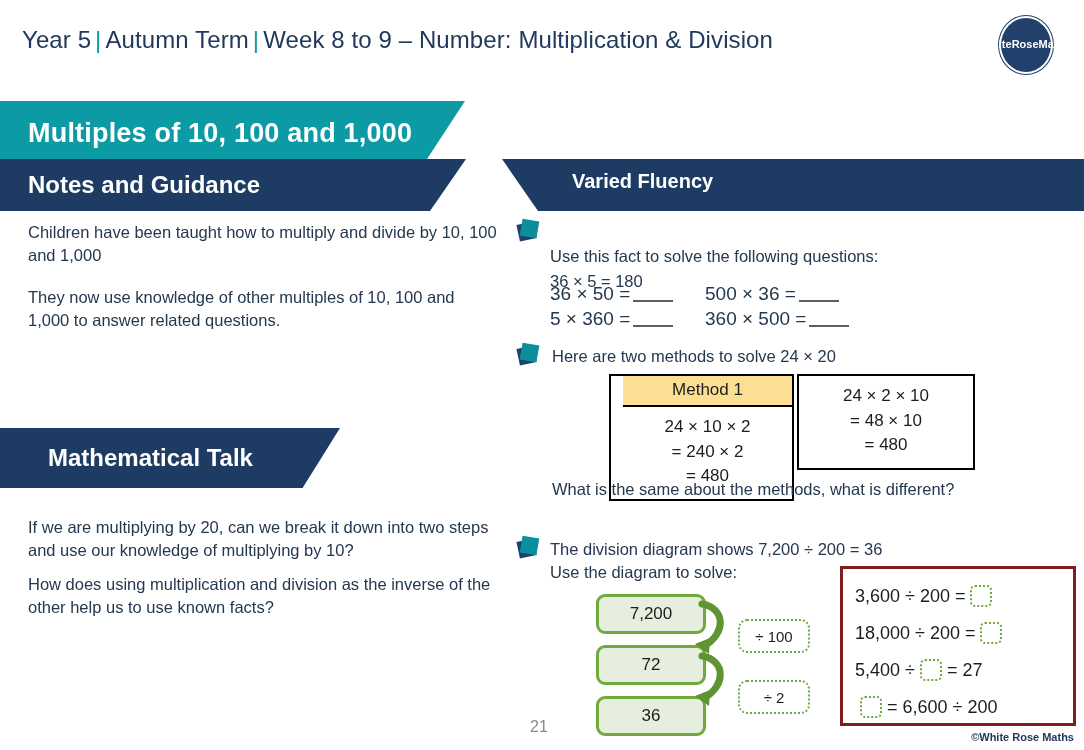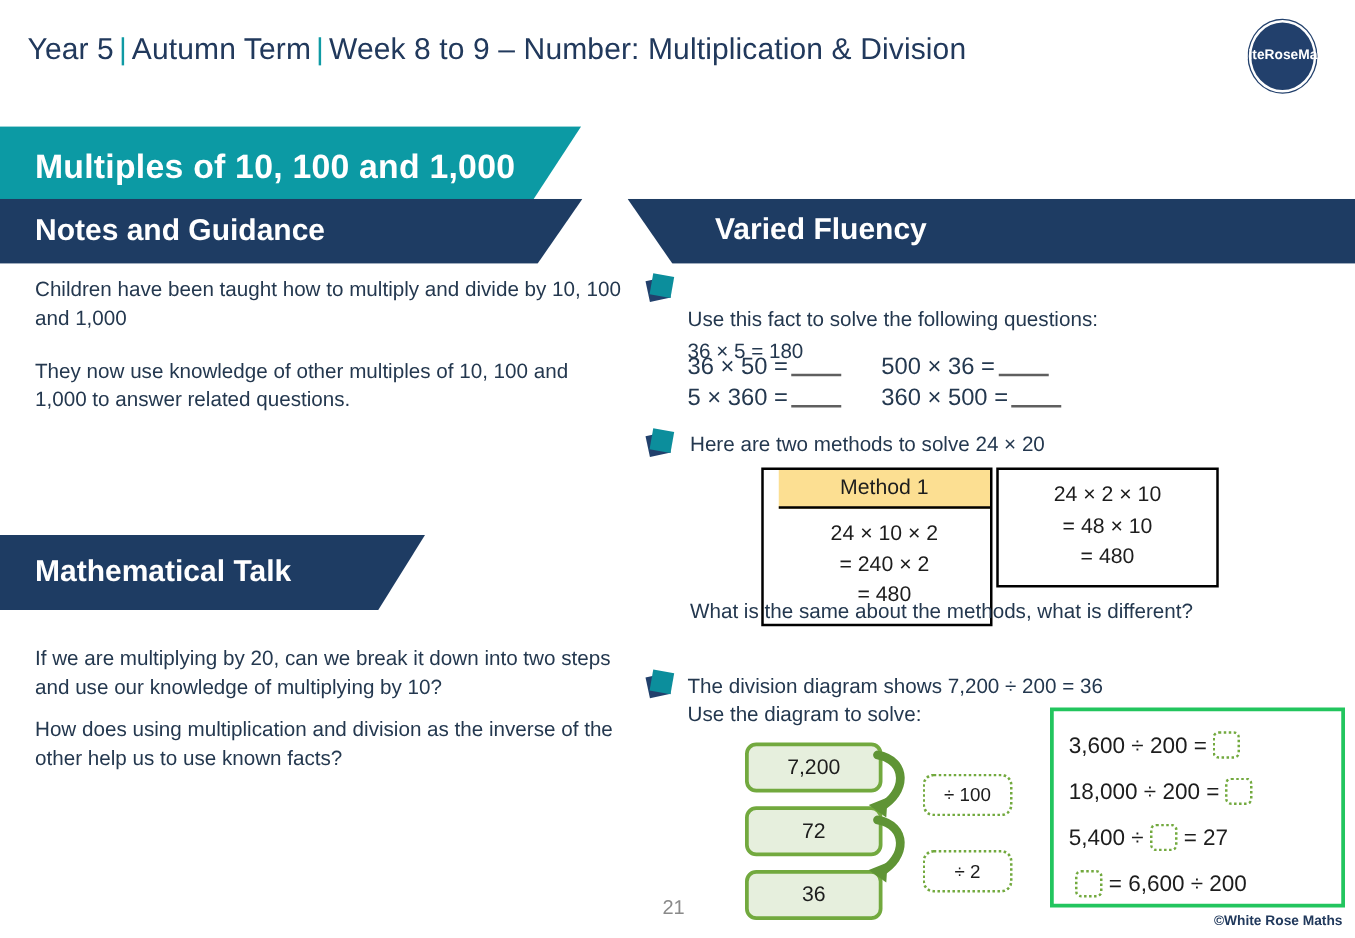--- a/index.html
+++ b/index.html
@@ -62,42 +62,42 @@
     width:1084px; height:52px;
     background:#1e3c63;
     clip-path: polygon(502px 0, 1084px 0, 1084px 100%, 538px 100%);
   }
   #notes-header {
     position:absolute; left:28px; top:171px;
     color:#ffffff; font-size:24px; font-weight:bold; white-space:nowrap;
   }
   #vf-header {
     position:absolute; left:572px; top:170px;
-    color:#ffffff; font-size:24px; font-weight:bold; white-space:nowrap;
+    color:#ffffff; font-size:20px; font-weight:bold; white-space:nowrap;
   }
 
   
   .note-p {
     position:absolute; left:28px; width:470px;
     font-size:16.5px; line-height:1.42; color:#24384f;
   }
   #note-p0 { top:221px; }
   #note-p1 { top:286px; }
 
   
   #mt-banner {
     position:absolute; left:0; top:428px;
     width:340px; height:60px;
     background:#1e3c63;
     clip-path: polygon(0 0, 100% 0, 89% 100%, 0 100%);
     display:flex; align-items:center;
   }
   #mt-banner-text {
     color:#ffffff; font-size:24px; font-weight:bold;
-    padding-left:28px; white-space:nowrap;
+    padding-left:28px; white-space:nowrap;margin-left:20px;
   }
   #mt-p0 { position:absolute; left:28px; top:516px; width:488px;
            font-size:16.5px; line-height:1.42; color:#24384f; }
   #mt-p1 { position:absolute; left:28px; top:573px; width:488px;
            font-size:16.5px; line-height:1.42; color:#24384f; }
 
   
   .bullet {
     position:absolute; width:22px; height:22px;
   }
@@ -162,21 +162,21 @@
     font-size:15px; color:#1d1d1d;
   }
   #dlabel0 { left:738px; top:619px; }
   #dlabel1 { left:738px; top:680px; }
 
   #arrows { position:absolute; left:690px; top:590px; width:70px; height:150px; }
 
   
   #answer-box {
     position:absolute; left:840px; top:566px; width:236px; height:160px;
-    border:3px solid #22c55e; background:#ffffff;
+    border:3px solid #7f1d1d; background:#ffffff;
     padding:8px 0 0 12px;
   }
   #answer-box .ans-row {
     font-size:18px; color:#1d1d1d; line-height:1.0;
     height:37px; display:flex; align-items:center;
   }
   .slot {
     display:inline-block; width:22px; height:22px;
     border:2px dotted #72a93e; border-radius:5px;
     margin:0 5px; vertical-align:-4px;

